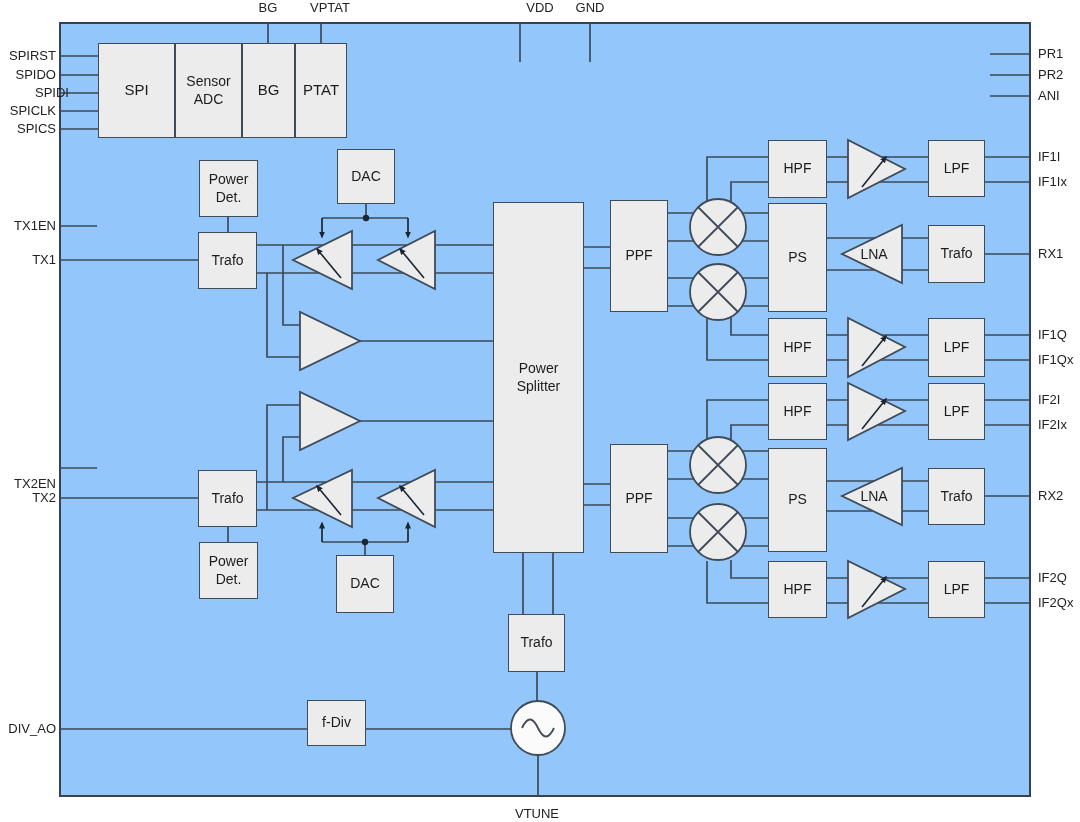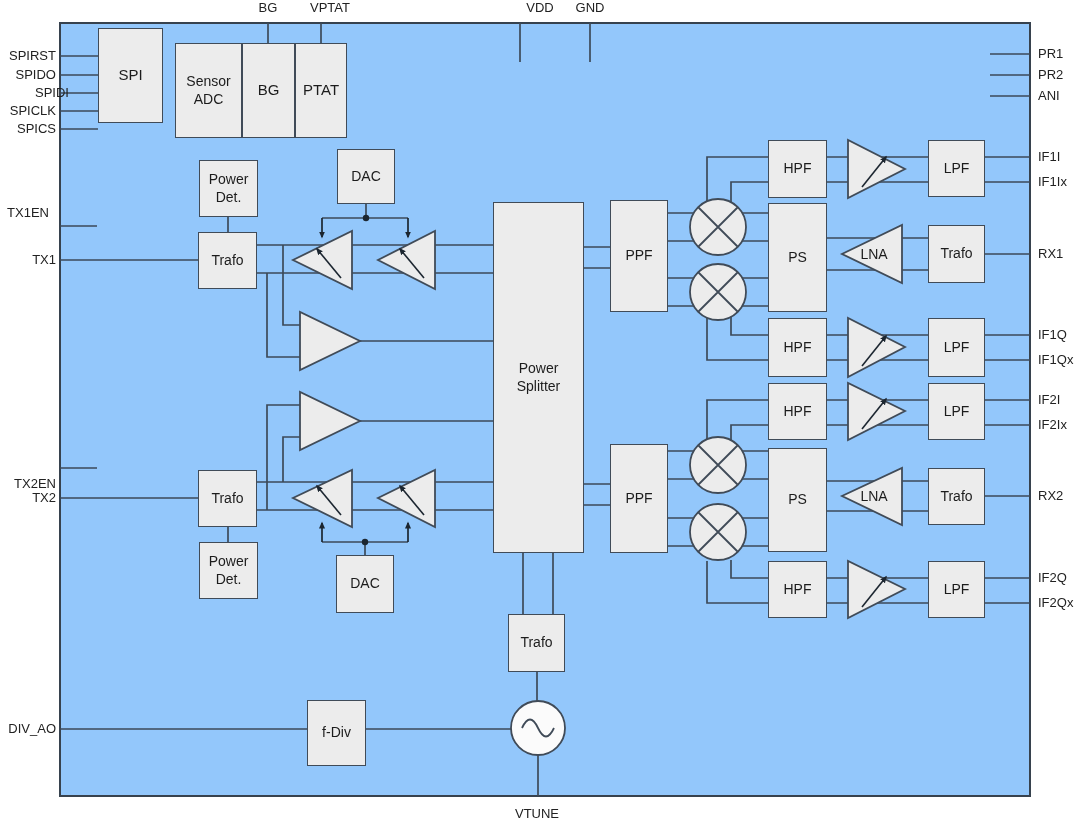--- a/index.html
+++ b/index.html
@@ -121,21 +121,21 @@
         <path d="M698 512 L738 552 M738 512 L698 552" fill="none"></path>
       </g>
     </g>
 
     <g>
       <circle cx="538" cy="728" r="27" fill="#fbfbfb" stroke="#404b58" stroke-width="1.8"></circle>
       <path d="M522 728 Q530 711 538 728 Q546 745 554 728" fill="none" stroke="#404b58" stroke-width="1.8"></path>
     </g>
   </svg>
 
-  <div class="block" style="left:98px;top:28px;width:65px;height:95px;font-size:15px;">SPI</div>
+  <div class="block" style="left:98px;top:43px;width:77px;height:95px;font-size:15px;">SPI</div>
   <div class="block" style="left:175px;top:43px;width:67px;height:95px;">Sensor
 ADC</div>
   <div class="block" style="left:242px;top:43px;width:53px;height:95px;font-size:15px;">BG</div>
   <div class="block" style="left:295px;top:43px;width:52px;height:95px;font-size:15px;">PTAT</div>
 
   <div class="block" style="left:199px;top:160px;width:59px;height:57px;">Power
 Det.</div>
   <div class="block" style="left:337px;top:149px;width:58px;height:55px;">DAC</div>
   <div class="block" style="left:198px;top:232px;width:59px;height:57px;">Trafo</div>
 
@@ -159,36 +159,36 @@
   <div class="block" style="left:768px;top:561px;width:59px;height:57px;">HPF</div>
 
   <div class="block" style="left:928px;top:140px;width:57px;height:57px;">LPF</div>
   <div class="block" style="left:928px;top:318px;width:57px;height:59px;">LPF</div>
   <div class="block" style="left:928px;top:383px;width:57px;height:57px;">LPF</div>
   <div class="block" style="left:928px;top:561px;width:57px;height:57px;">LPF</div>
 
   <div class="block" style="left:928px;top:225px;width:57px;height:58px;">Trafo</div>
   <div class="block" style="left:928px;top:468px;width:57px;height:57px;">Trafo</div>
   <div class="block" style="left:508px;top:614px;width:57px;height:58px;">Trafo</div>
-  <div class="block" style="left:307px;top:700px;width:59px;height:66px;">f-Div</div>
+  <div class="block" style="left:307px;top:700px;width:59px;height:46px;">f-Div</div>
 
   <div class="tri-label" style="left:850px;top:243px;width:48px;height:22px;">LNA</div>
   <div class="tri-label" style="left:850px;top:485px;width:48px;height:22px;">LNA</div>
 
   <div class="pin center" style="left:268px;top:0px;">BG</div>
   <div class="pin center" style="left:330px;top:0px;">VPTAT</div>
   <div class="pin center" style="left:520px;top:0px;margin-left:20px;">VDD</div>
   <div class="pin center" style="left:590px;top:0px;">GND</div>
 
   <div class="pin left" style="top:48px;">SPIRST</div>
   <div class="pin left" style="top:67px;">SPIDO</div>
   <div class="pin left" style="top:85px;padding-left:13px;">SPIDI</div>
   <div class="pin left" style="top:103px;">SPICLK</div>
   <div class="pin left" style="top:121px;">SPICS</div>
-  <div class="pin left" style="top:205px;text-align:center;">TX1EN</div>
+  <div class="pin left" style="top:218px;">TX1EN</div>
   <div class="pin left" style="top:252px;">TX1</div>
   <div class="pin left" style="top:476px;">TX2EN</div>
   <div class="pin left" style="top:490px;">TX2</div>
   <div class="pin left" style="top:721px;">DIV_AO</div>
 
   <div class="pin right" style="top:46px;">PR1</div>
   <div class="pin right" style="top:67px;">PR2</div>
   <div class="pin right" style="top:88px;">ANI</div>
   <div class="pin right" style="top:149px;">IF1I</div>
   <div class="pin right" style="top:174px;">IF1Ix</div>

